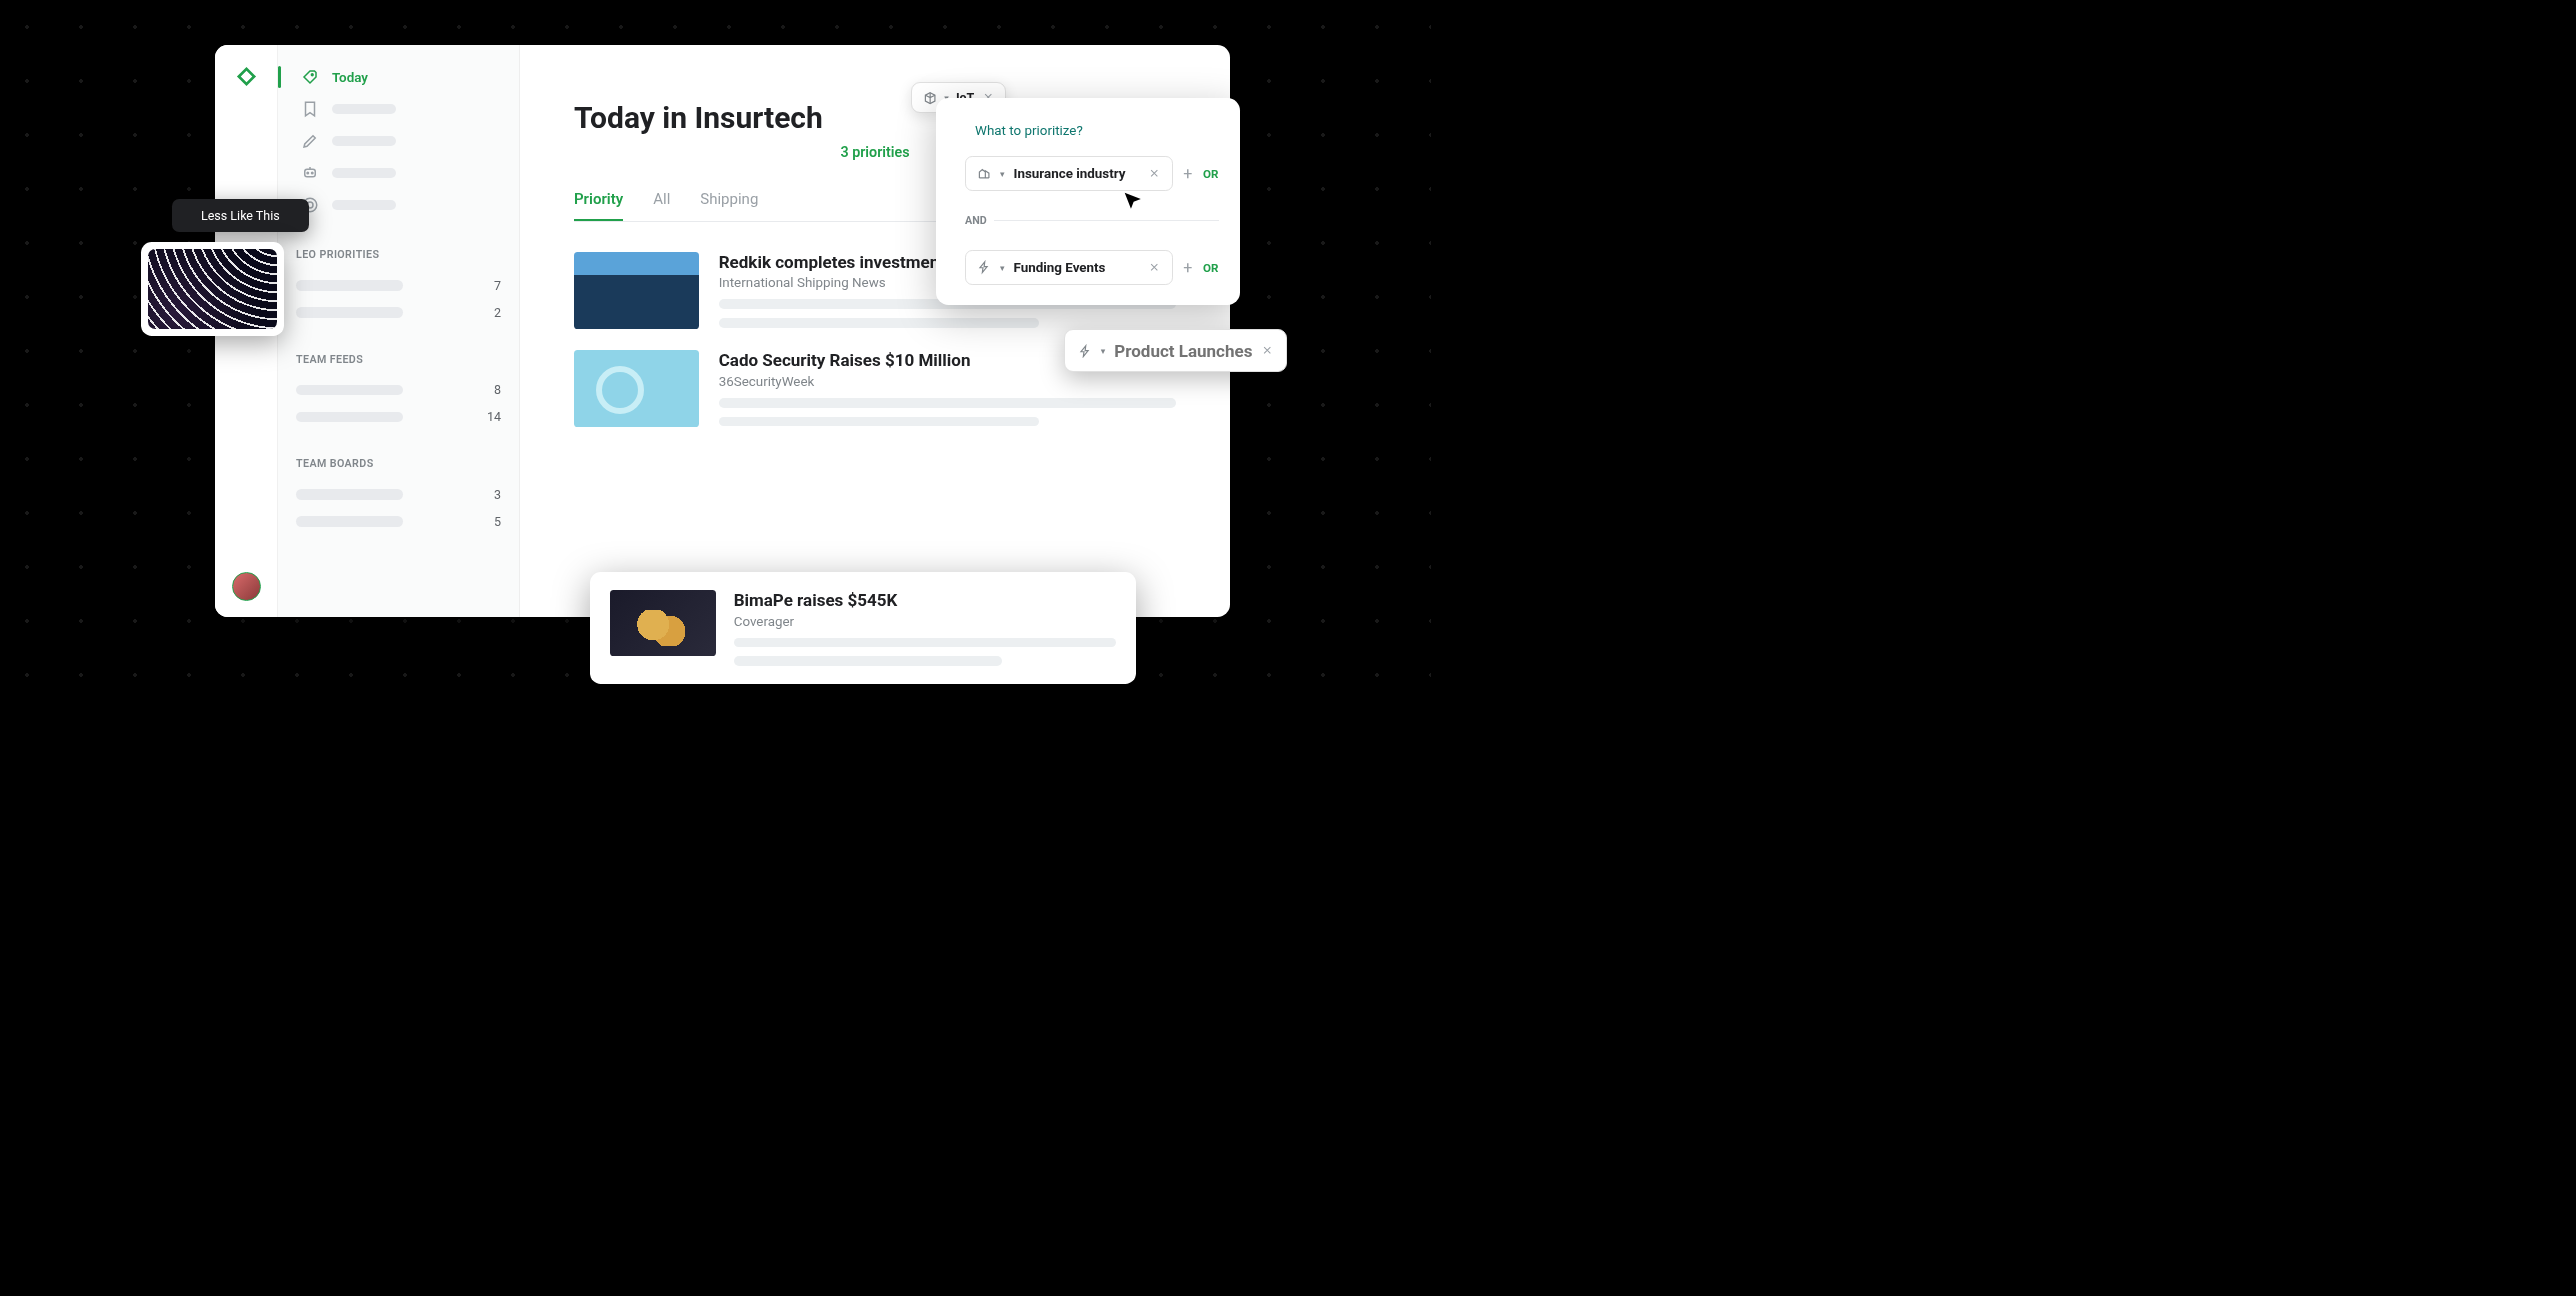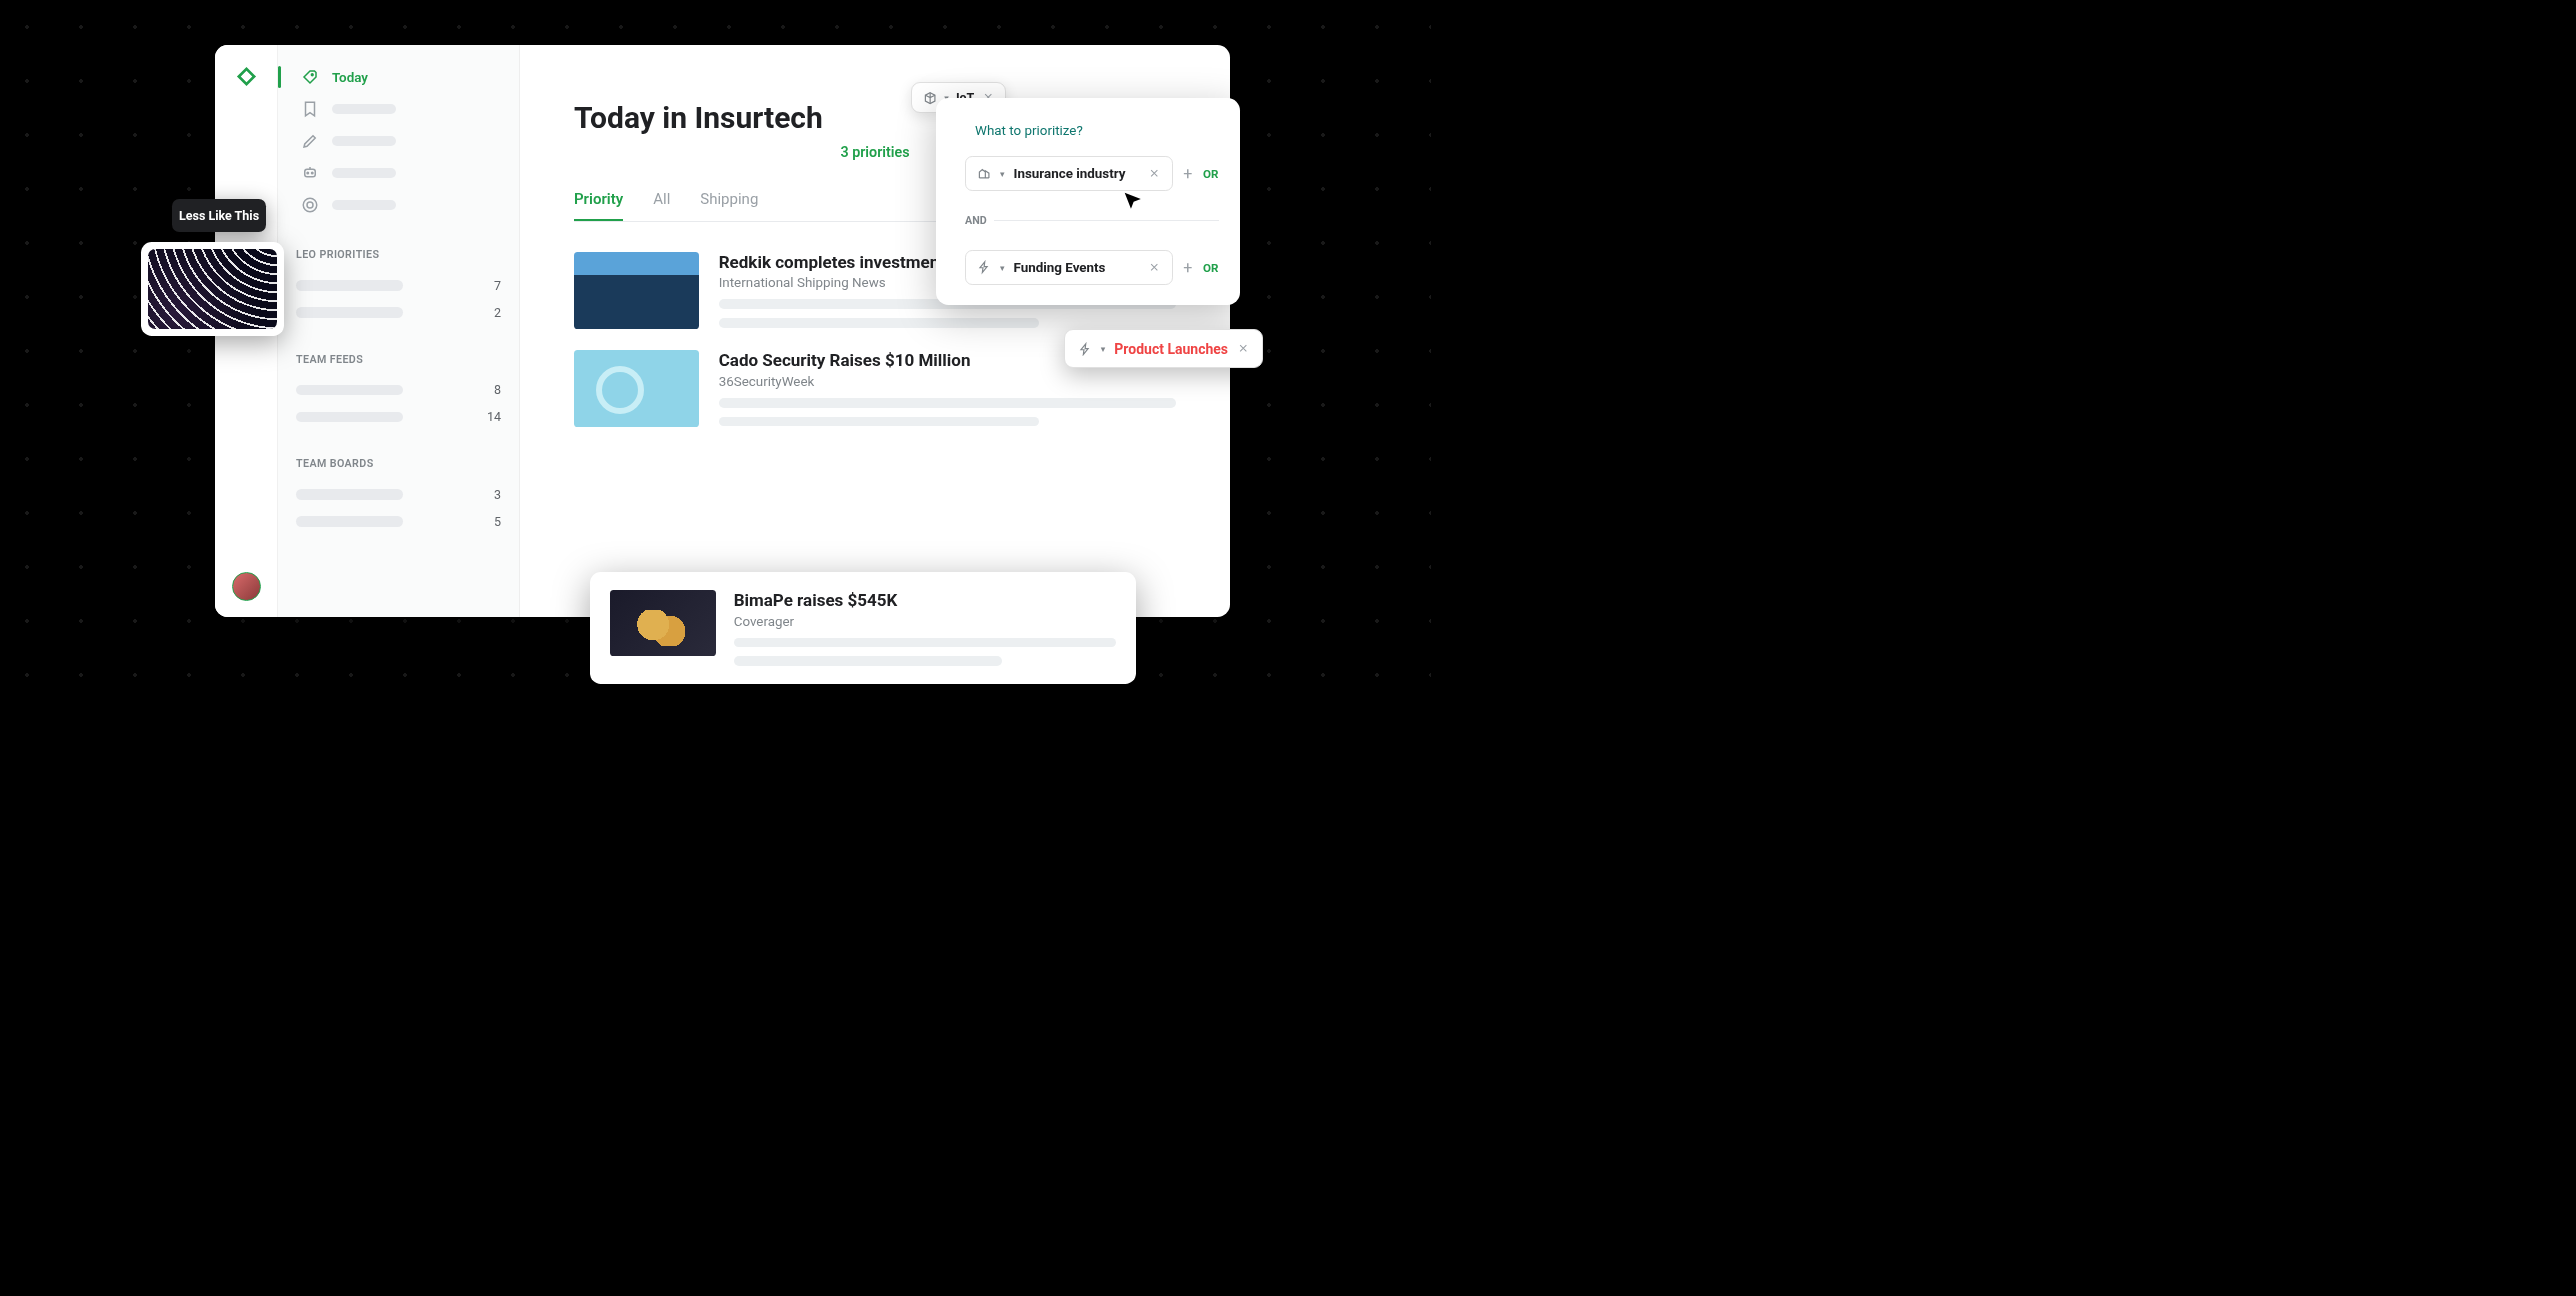--- a/index.html
+++ b/index.html
@@ -134,23 +134,22 @@
   padding: 18px 19.7px;
   box-shadow: 0 9px 36px rgba(0,0,0,0.35);
   display:flex; gap: 18px;
 }
 .float-article .thumb { width: 106px; height: 66px; }
 
 .tooltip {
   position:absolute;
   left: 172px; top: 199px;
   background:#202124; color:#fff;
-  font-size: 12.5px; padding: 9px 7px; border-radius: 7.2px;
+  font-size: 12.5px; padding: 9px 29px; border-radius: 7.2px;
   box-shadow: 0 5.4px 21.5px rgba(0,0,0,0.4);
-  font-weight: bold;
 }
 
 .finger-card {
   position:absolute;
   left: 141px; top: 242px;
   width: 143px; height: 94px;
   background:#fff; border-radius: 10.7px; padding: 7.2px;
   box-shadow: 0 7.2px 27px rgba(0,0,0,0.35);
 }
 .finger-inner {
@@ -206,21 +205,21 @@
 }
 
 .pl-chip {
   position:absolute;
   left: 1064px; top: 329px;
   background:#fff; border:0.9px solid #e0e0e0; border-radius: 9px;
   padding: 10.7px 12.5px;
   display:flex; align-items:center; gap:9px;
   box-shadow: 0 7.2px 25px rgba(0,0,0,0.25);
 }
-.pl-label { font-size:14px; font-weight:700; color:#ef4444; }
+.pl-label { font-size:17px; font-weight:700; color:#737373; }
 svg { display:block; }
 </style>
 </head>
 <body>
 
 <div class="dots"></div>
 
 <div class="app-window">
   <div class="rail">
     <span>

